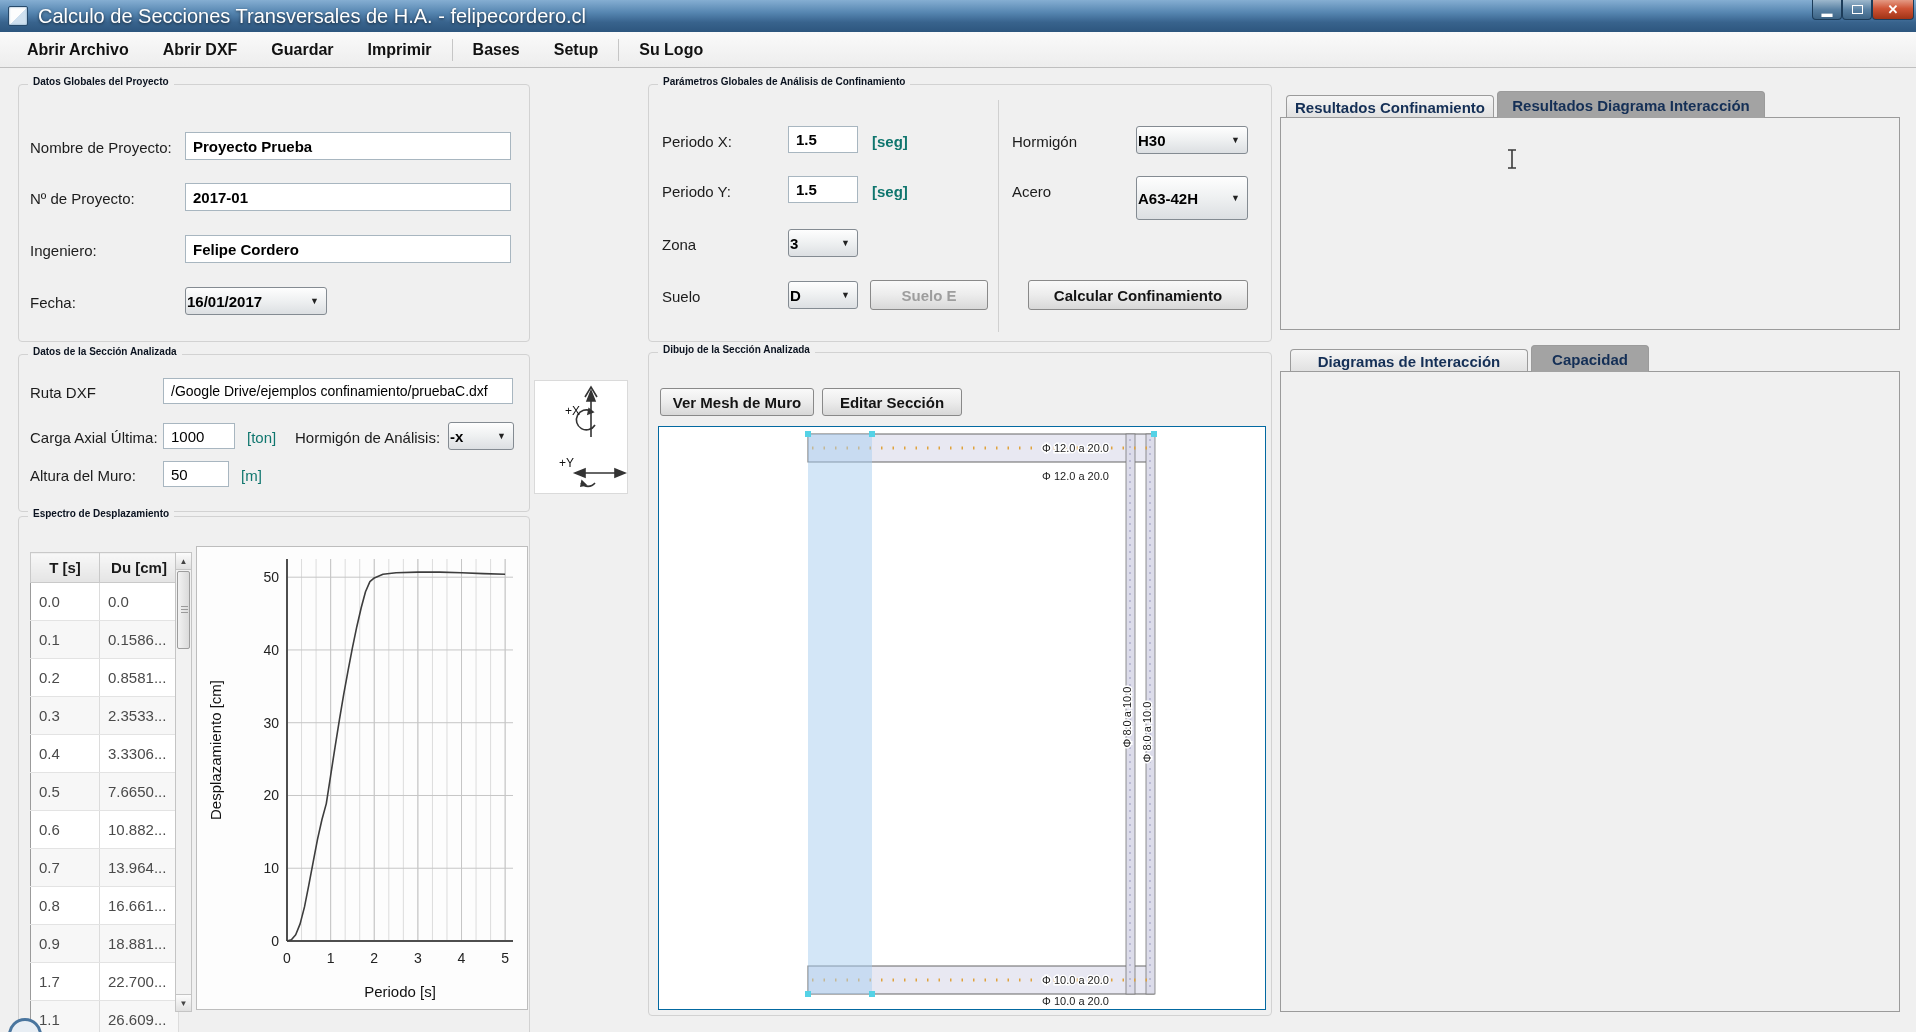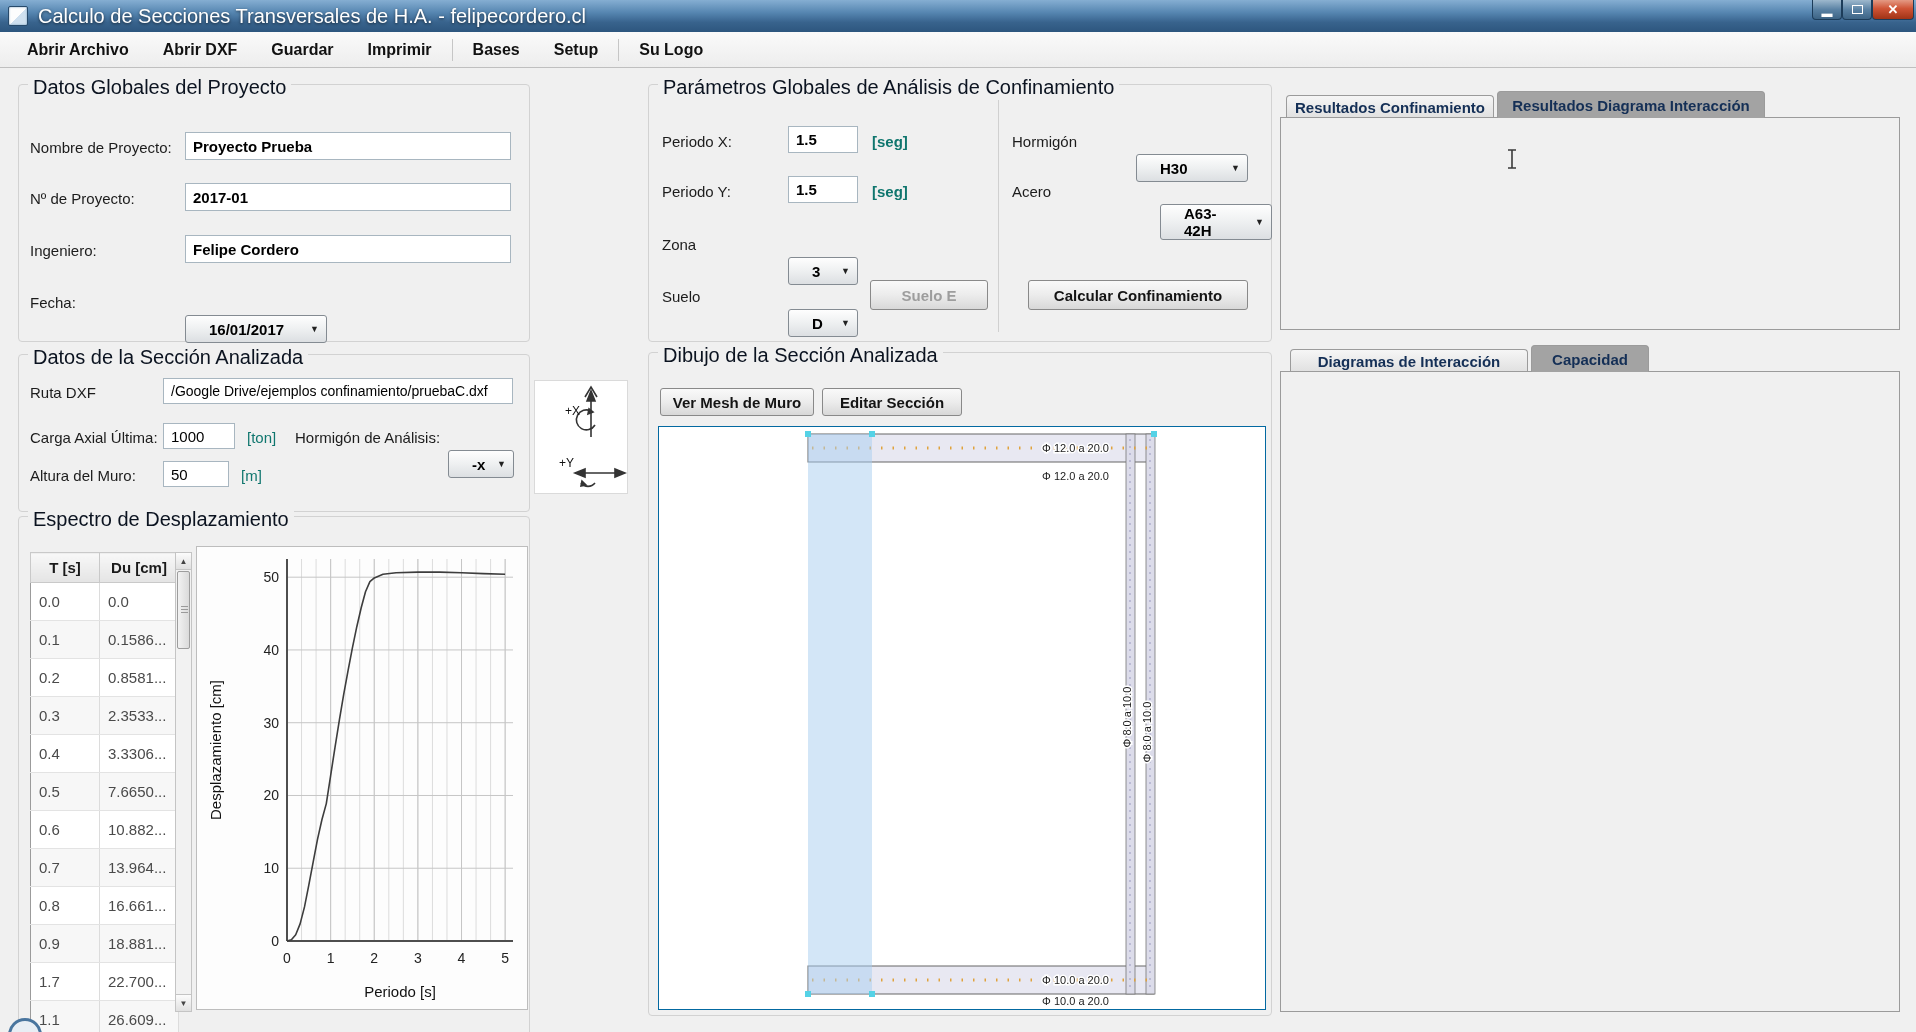--- a/index.html
+++ b/index.html
@@ -19,31 +19,31 @@
   .winbtn.gray{background:linear-gradient(#9db8cd,#5a82a4 50%,#3d6485);}
   .winbtn.red{background:linear-gradient(#e49a84,#cf5436 45%,#a03316);}
   
   .menubar{position:absolute;left:0;top:32px;width:1916px;height:36px;
     background:linear-gradient(#fafafa,#ededed);border-bottom:1px solid #bfbfbf;
     display:flex;align-items:center;padding-left:10px;box-sizing:border-box;}
   .mitem{font-weight:bold;font-size:16px;color:#111;padding:0 17px;height:34px;display:flex;align-items:center;}
   .msep{width:1px;height:22px;background:#c6c6c6;margin:0 3px;}
   
   .group{position:absolute;border:1px solid #d2d2d2;border-radius:4px;background:#f0f0f0;box-sizing:border-box;}
-  .gtitle{position:absolute;font-weight:normal;font-size:20px;color:#0b1320;background:#f0f0f0;
+  .gtitle{position:absolute;font-weight:bold;font-size:10px;color:#0b1320;background:#f0f0f0;
     padding:0 5px;white-space:nowrap;z-index:2;}
   .lbl{position:absolute;font-size:15px;color:#1c1c1c;white-space:nowrap;}
   .blbl{position:absolute;font-size:16px;font-weight:bold;color:#0a0a0a;white-space:nowrap;}
   .unit{position:absolute;font-size:15px;font-weight:bold;color:#0f766e;white-space:nowrap;}
   .tb{position:absolute;border:1px solid #a8b6c0;background:#fff;font-family:"Liberation Sans",sans-serif;
     font-weight:bold;font-size:15px;color:#000;padding:0 7px;box-sizing:border-box;outline:none;}
   .tb.right{text-align:right;padding-right:15px;}
   .combo{position:absolute;border:1px solid #848b92;border-radius:3px;box-sizing:border-box;
     background:linear-gradient(#fefefe,#eef0f1 50%,#dcdfe2);display:flex;align-items:center;
-    font-weight:bold;font-size:15px;color:#000;padding-left:23px;margin-top:28px;}
+    font-weight:bold;font-size:15px;color:#000;padding-left:1px;}
   .combo .arr{margin-left:auto;margin-right:7px;font-size:9px;color:#222;}
   .btn{position:absolute;border:1px solid #898989;border-radius:3px;box-sizing:border-box;
     background:linear-gradient(#f9f9f9,#ececec 50%,#d8d8d8);font-family:"Liberation Sans",sans-serif;
     font-weight:bold;font-size:15px;color:#141414;display:flex;align-items:center;justify-content:center;cursor:default;}
   .btn.disabled{color:#9d9d9d;}
   .tab{position:absolute;border:1px solid #9b9b9b;border-bottom:none;border-radius:4px 4px 0 0;
     background:linear-gradient(#f6f6f6,#e0e0e0);font-weight:bold;font-size:15px;color:#142f56;
     display:flex;align-items:center;justify-content:center;box-sizing:border-box;white-space:nowrap;}
   .tab.active{background:#a3a3a3;z-index:4;}
   .panel{position:absolute;border:1px solid #9b9b9b;background:#f0f0f0;box-sizing:border-box;z-index:1;}
@@ -285,21 +285,21 @@
   <span class="arr">▼</span>
 </div>
 <div class="btn disabled" style="left:870px;top:280px;width:118px;height:30px;">Suelo E</div>
 <div class="abs" style="left:998px;top:100px;width:1px;height:232px;background:#d0d0d0;"></div>
 <div class="lbl" style="left:1012px;top:133px;">Hormigón</div>
 <div class="combo" style="left:1136px;top:126px;width:112px;height:28px;">
   <span>H30</span>
   <span class="arr">▼</span>
 </div>
 <div class="lbl" style="left:1012px;top:183px;">Acero</div>
-<div class="combo" style="left:1160px;top:176px;width:112px;height:36px;gap:16px;">
+<div class="combo" style="left:1136px;top:176px;width:112px;height:44px;gap:16px;">
   <span>A63-42H</span>
   <span class="arr">▼</span>
 </div>
 <div class="btn" style="left:1028px;top:280px;width:220px;height:30px;">Calcular Confinamiento</div>
 
 <div class="group" style="left:648px;top:352px;width:624px;height:664px;"></div>
 <div class="gtitle" style="left:658px;top:344px;">Dibujo de la Sección Analizada</div>
 <div class="btn" style="left:660px;top:388px;width:154px;height:28px;">Ver Mesh de Muro</div>
 <div class="btn" style="left:822px;top:388px;width:140px;height:28px;">Editar Sección</div>
 

